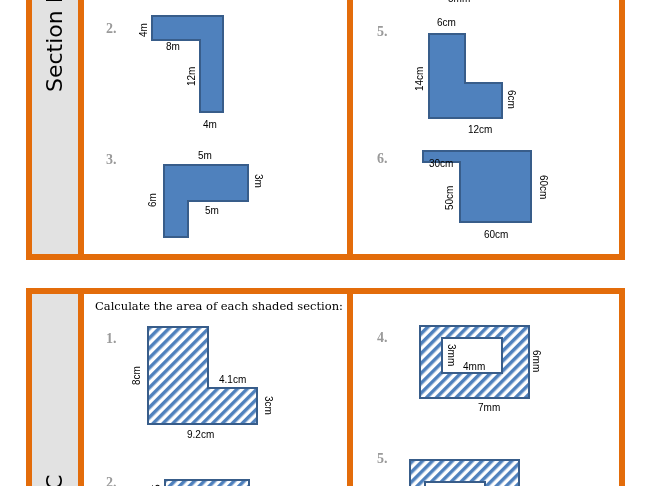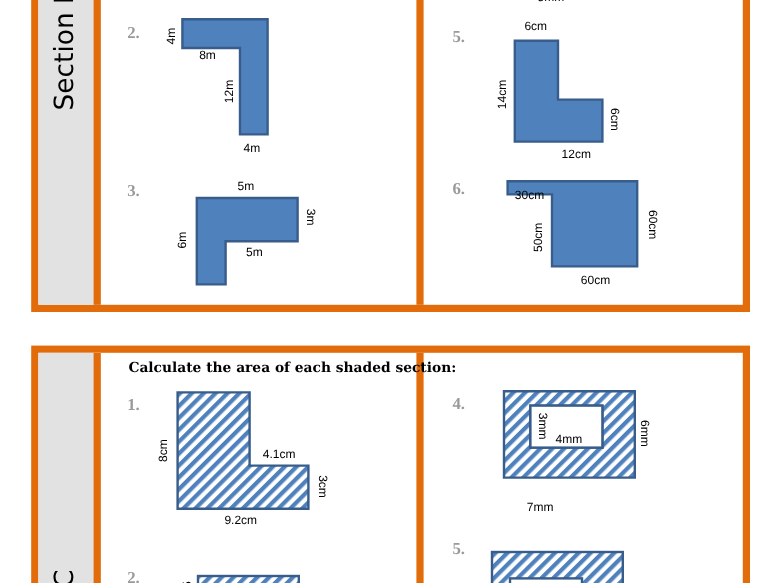--- a/index.html
+++ b/index.html
@@ -83,31 +83,31 @@
 <span class="lbl rotm90" style="left:415px;top:91px;">14cm</span>
 <span class="lbl rot90" style="left:516px;top:90px;">6cm</span>
 <span class="lbl" style="left:468px;top:125px;">12cm</span>
 
 <span class="qnum" style="left:377px;top:151px;">6.</span>
 <span class="lbl" style="left:429px;top:159px;">30cm</span>
 <span class="lbl rotm90" style="left:445px;top:210px;">50cm</span>
 <span class="lbl rot90" style="left:548px;top:175px;">60cm</span>
 <span class="lbl" style="left:484px;top:230px;">60cm</span>
 
-<span class="instr" style="left:107px;top:299px;font-weight:bold;">Calculate the area of each shaded section:</span>
+<span class="instr" style="left:95px;top:299px;">Calculate the area of each shaded section:</span>
 
 <span class="qnum" style="left:106px;top:331px;">1.</span>
 <span class="lbl rotm90" style="left:132px;top:385px;">8cm</span>
 <span class="lbl" style="left:219px;top:375px;">4.1cm</span>
 <span class="lbl rot90" style="left:273px;top:396px;">3cm</span>
 <span class="lbl" style="left:187px;top:430px;">9.2cm</span>
 
 <span class="qnum" style="left:106px;top:475px;">2.</span>
 <span class="lbl rotm90" style="left:152px;top:490px;">5</span>
 
 <span class="qnum" style="left:377px;top:330px;">4.</span>
 <span class="lbl rot90" style="left:456px;top:344px;">3mm</span>
 <span class="lbl" style="left:463px;top:362px;text-align:center;">4mm</span>
 <span class="lbl rot90" style="left:541px;top:350px;">6mm</span>
-<span class="lbl" style="left:439px;top:403px;margin-top:16px;">7mm</span>
+<span class="lbl" style="left:478px;top:403px;">7mm</span>
 
 <span class="qnum" style="left:377px;top:451px;">5.</span>
 <span class="lbl" style="left:448px;top:445px;margin-top:44px;">93mm</span>
 
 </body></html>

